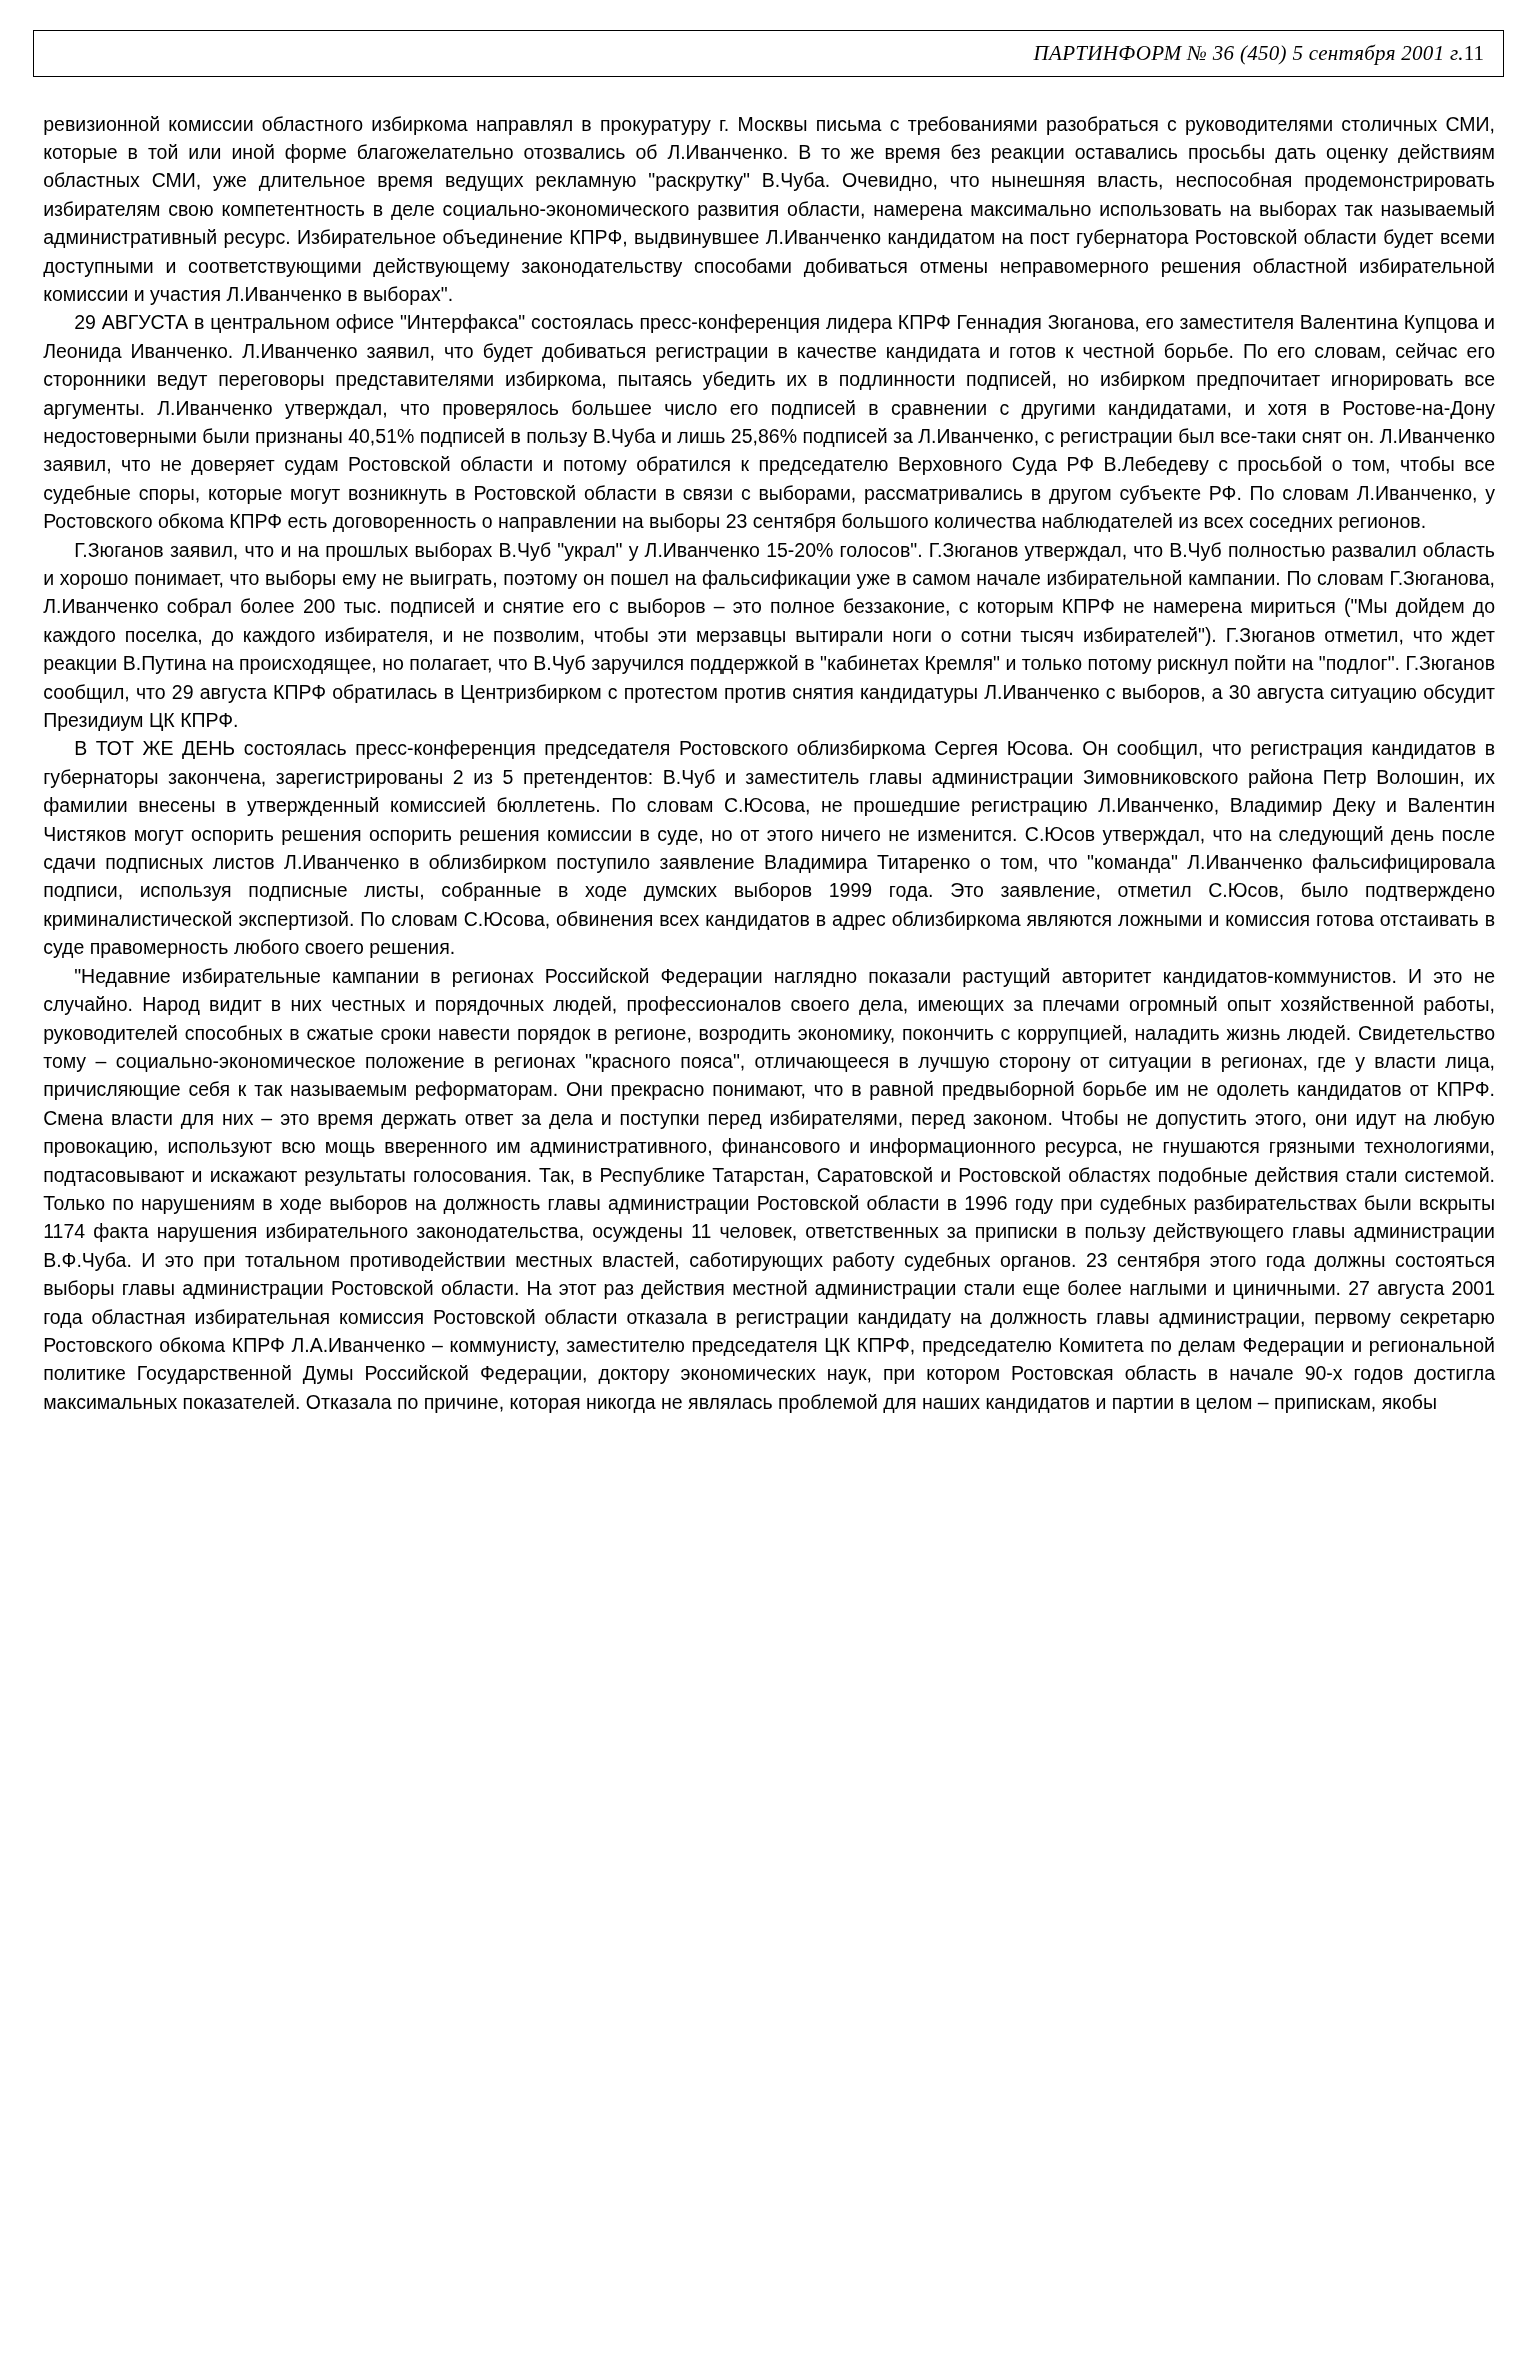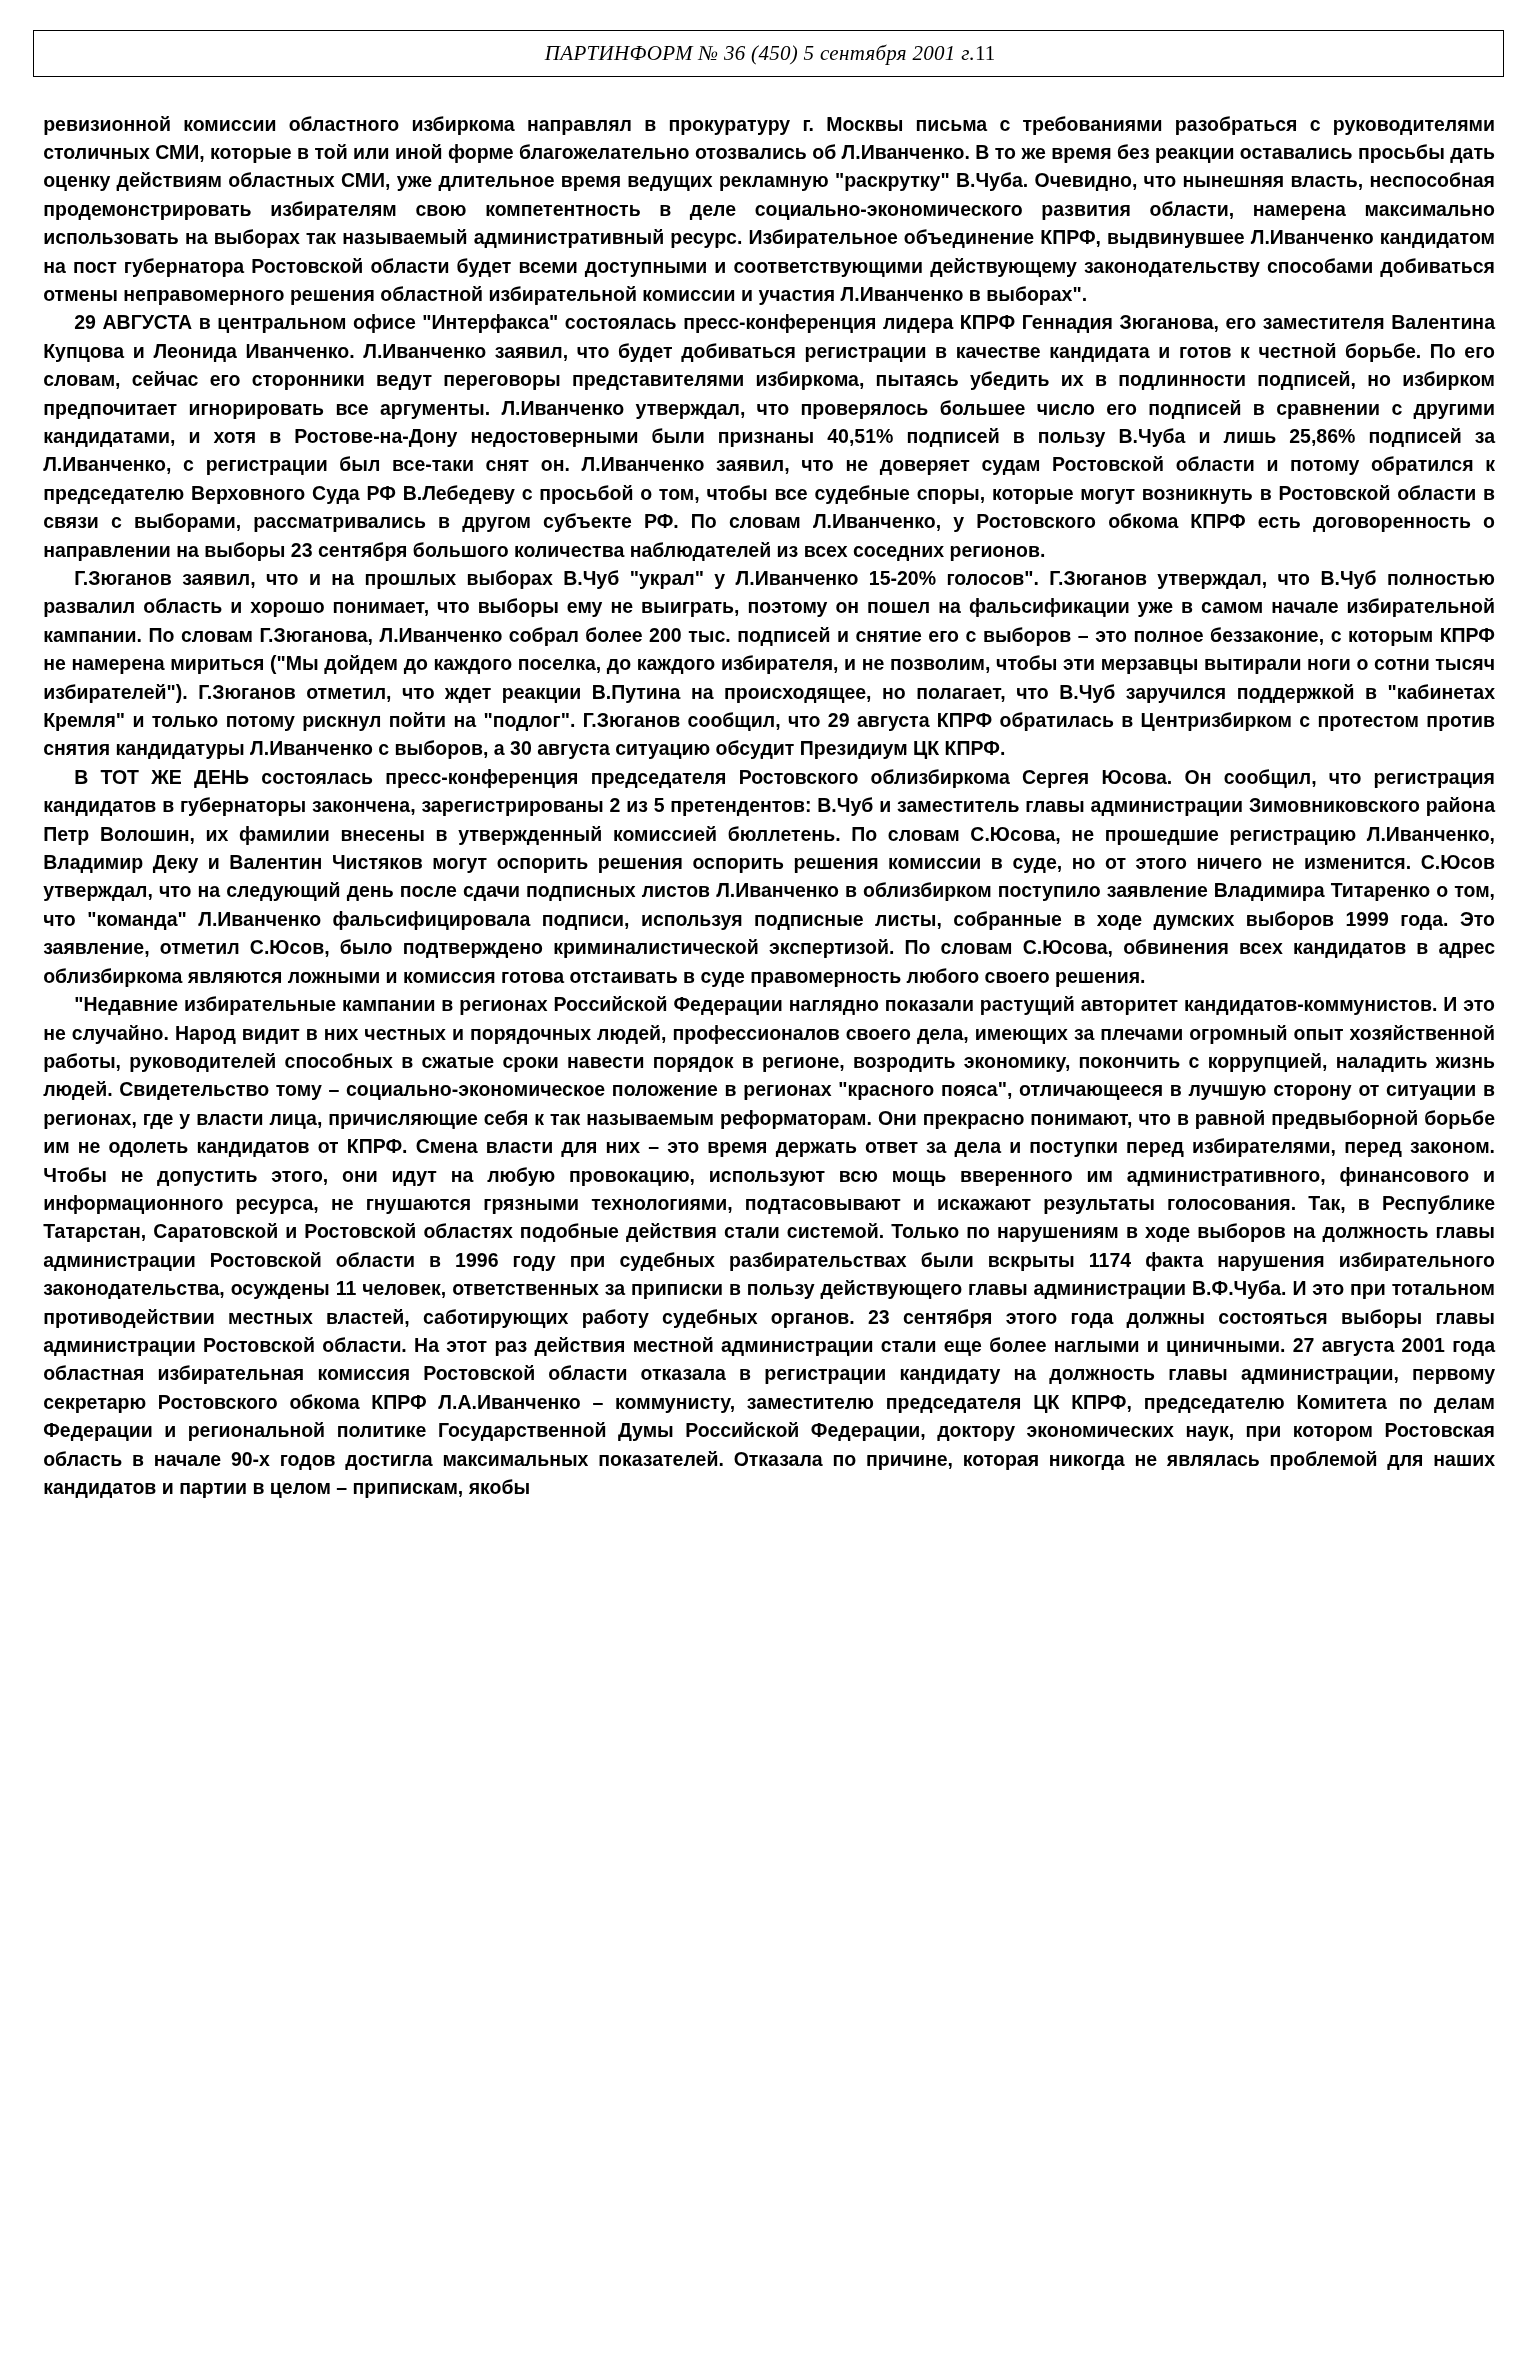--- a/index.html
+++ b/index.html
@@ -19,38 +19,37 @@
     height: 2377px;
     box-sizing: border-box;
     padding: 29.5px 33px 0 33px;
   }
   .header-bar {
     box-sizing: border-box;
     border: 1.9px solid #000000;
     height: 47px;
     display: flex;
     align-items: center;
-    justify-content: center;
+    justify-content: flex-end;
     padding: 0 19px 0 22px;
     margin-bottom: 33px;
   }
   .header-title {
     font-family: "Liberation Serif", serif;
     font-style: italic;
     font-size: 21px;
     letter-spacing: 0.3px;
     white-space: nowrap;
   }
   .header-page {
     font-family: "Liberation Serif", serif;
     font-size: 21px;
   }
   .body-text {
     padding: 0 9px 0 10.2px;
-    font-weight: bold;
   }
   .body-text p {
     margin: 0;
     text-align: justify;
     text-justify: inter-word;
     font-size: 19.5px;
     line-height: 28.4px;
     text-indent: 31px;
     hyphens: none;
   }

